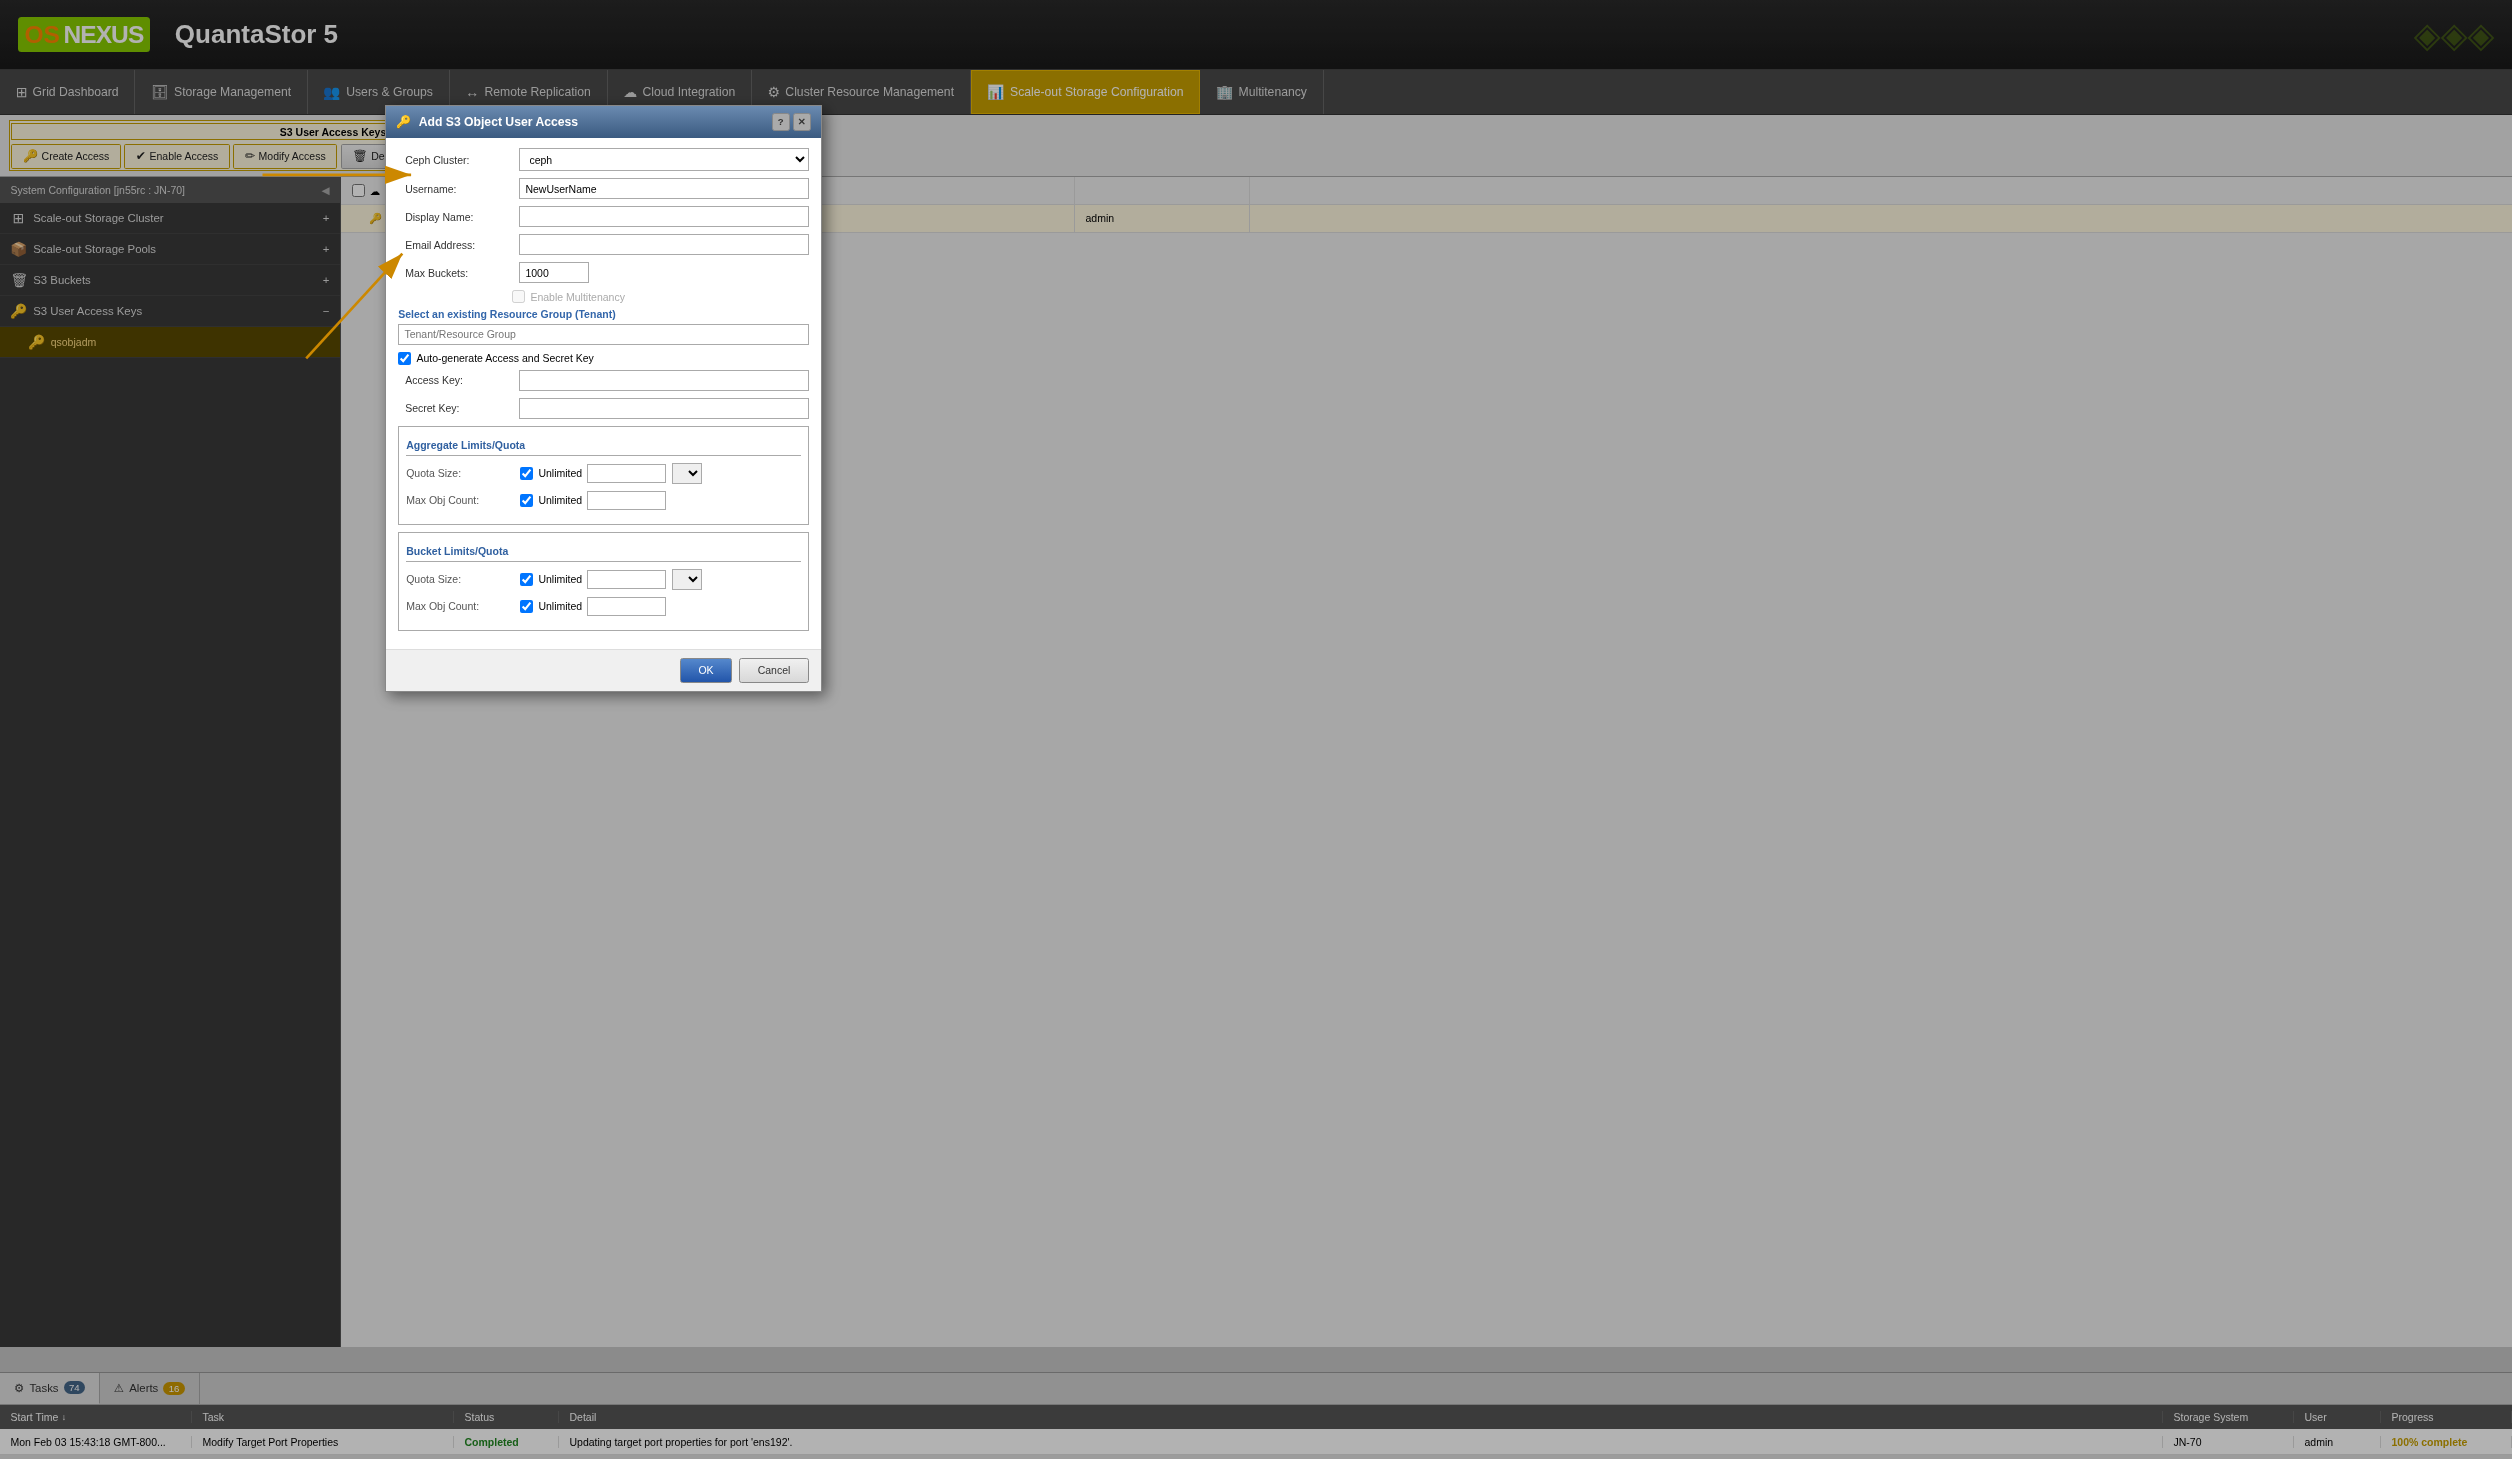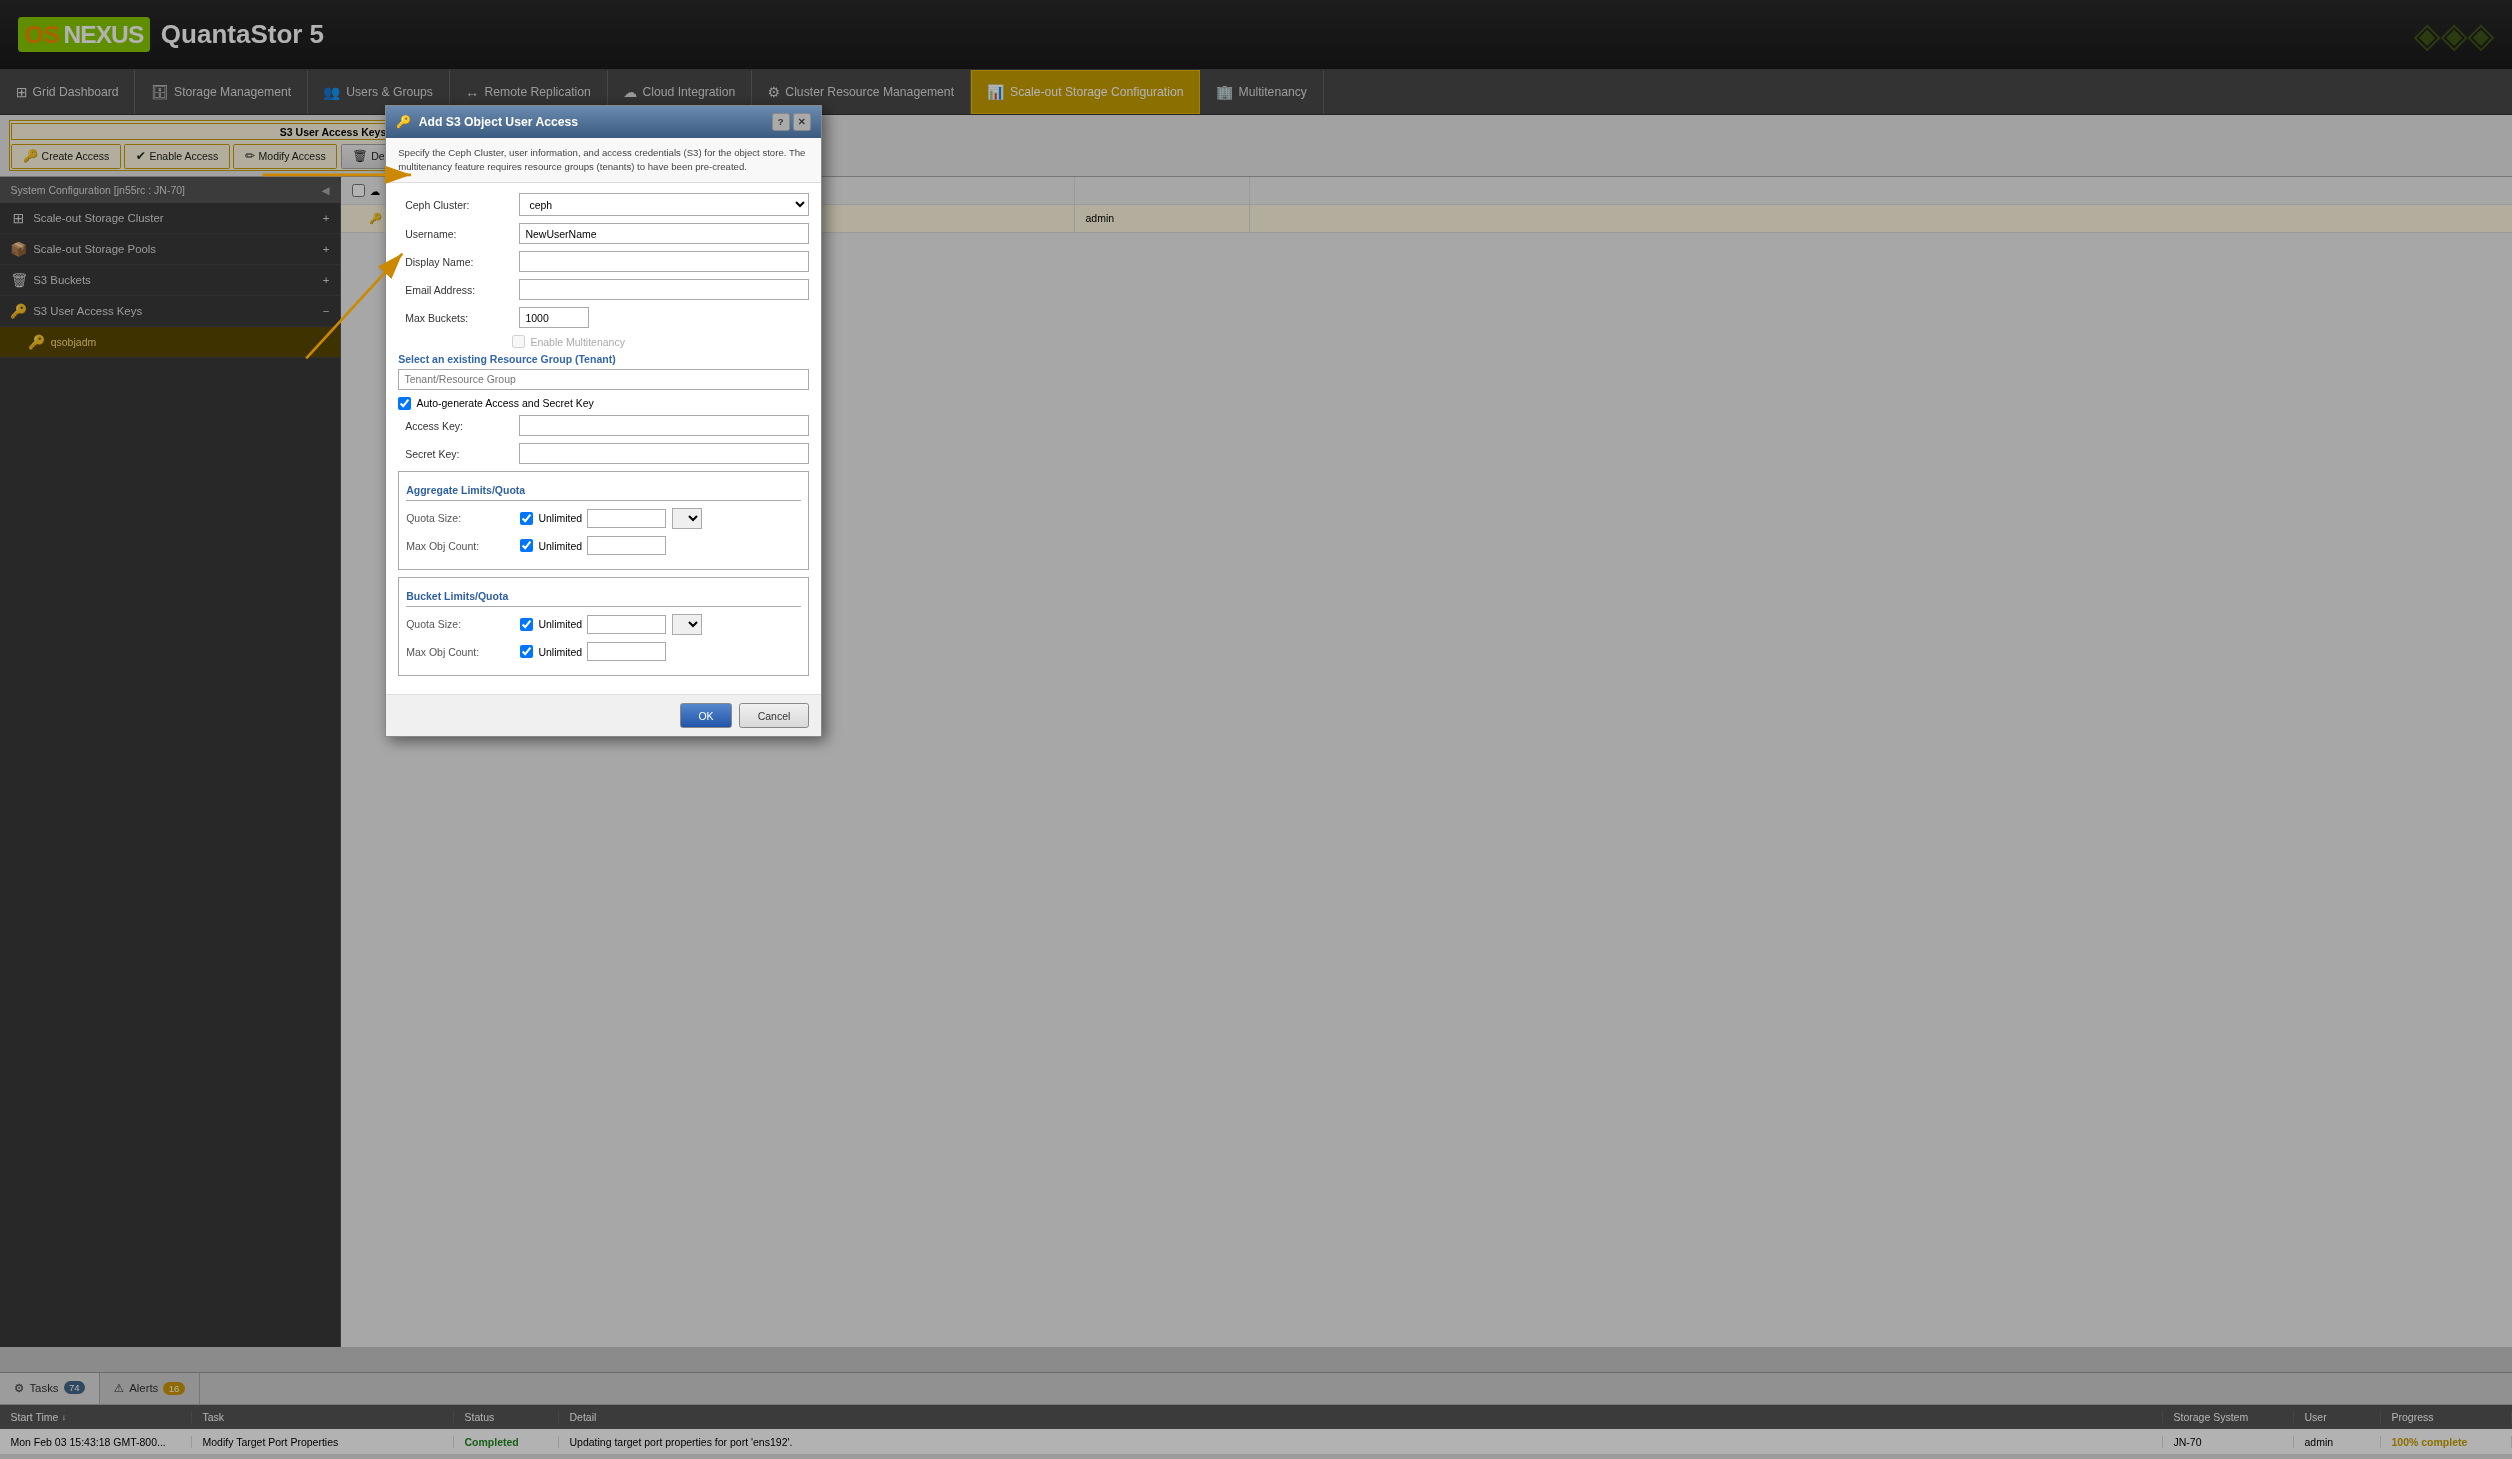--- a/index.html
+++ b/index.html
@@ -435,21 +435,21 @@
   </style>
 </head>
 <body>
 
 <div id="header">
   <div id="logo">
     <div style="background: #88cc00; border-radius: 3.5px; padding: 3.5px 7px; display:flex; align-items:flex-end; gap:3.5px;">
       <span style="color:#ff8800; font-size:24.5px; font-weight:900;">OS</span>
       <span style="color:white; font-size:24.5px; font-weight:900; letter-spacing:-0.9px;">NEXUS</span>
     </div>
-    <span style="color:white; font-size:26px; font-weight:bold; margin-left:0;">QuantaStor 5</span>
+    <span style="color:white; font-size:26px; font-weight:bold; margin-left:14px;">QuantaStor 5</span>
   </div>
   <div style="flex:1;"></div>
   <div style="color: #88cc00; font-size: 35px; opacity:0.3;">◈◈◈</div>
 </div>
 
 <div id="nav-tabs">
   <div class="nav-tab">
     <span class="tab-icon">⊞</span>
     <span>Grid Dashboard</span>
   </div>
@@ -621,21 +621,20 @@
     <div class="dialog-titlebar">
       <div style="display:flex; align-items:center; gap:7px;">
         <span>🔑</span>
         <span>Add S3 Object User Access</span>
       </div>
       <div class="dialog-titlebar-icons">
         <div class="dialog-icon-btn">?</div>
         <div class="dialog-icon-btn">✕</div>
       </div>
     </div>
-    <div class="dialog-description">Specify the Ceph Cluster, user information, and access credentials (S3) for the object store. The multitenancy feature requires resource groups (tenants) to have been pre-created.</div>
     <div class="dialog-body">
 
       <div class="dialog-row">
         <label class="dialog-label">Ceph Cluster:</label>
         <div class="dialog-input-with-dropdown">
           <select class="dialog-select">
             <option>ceph</option>
           </select>
         </div>
       </div>

